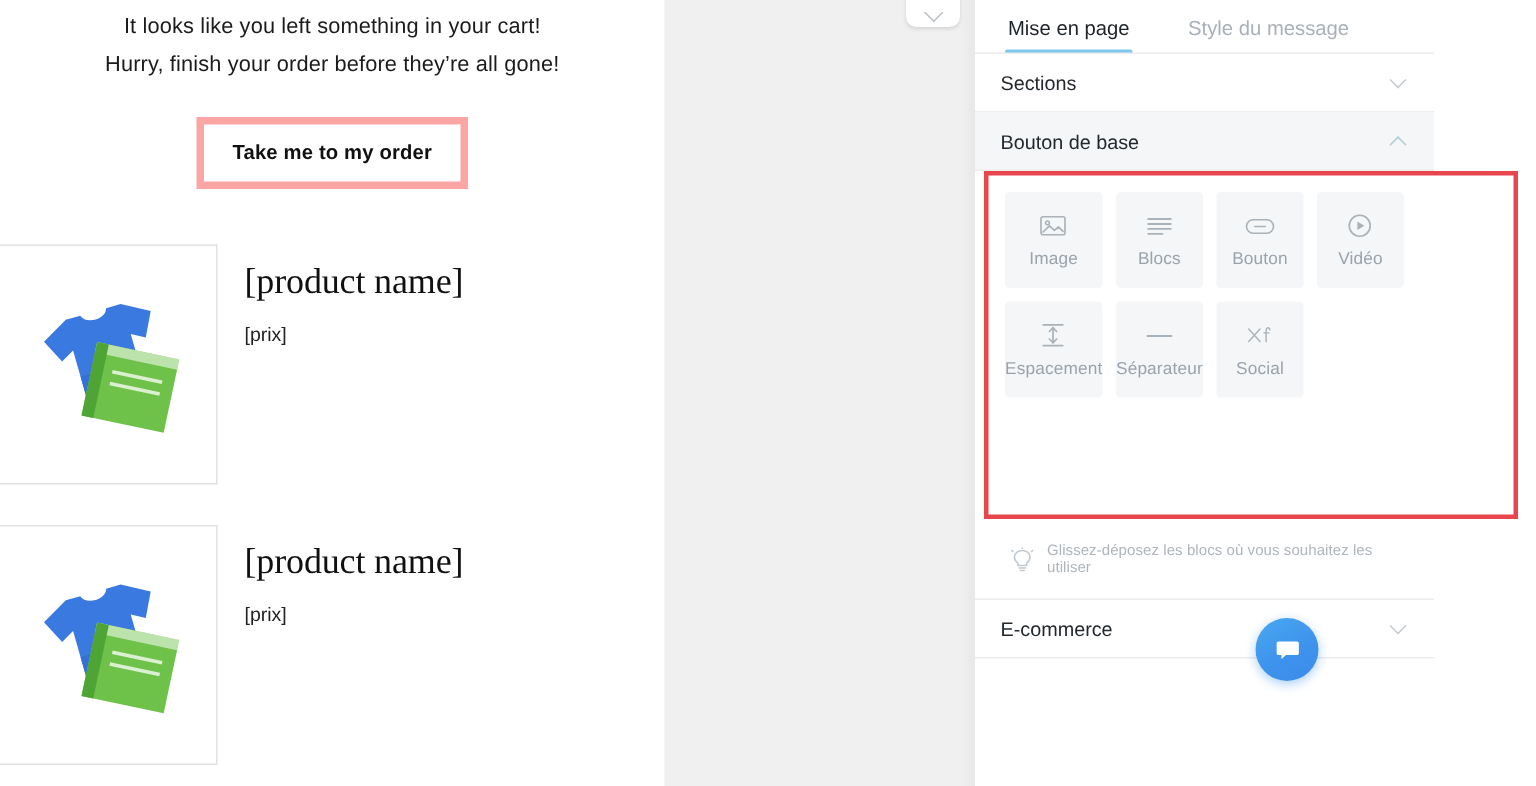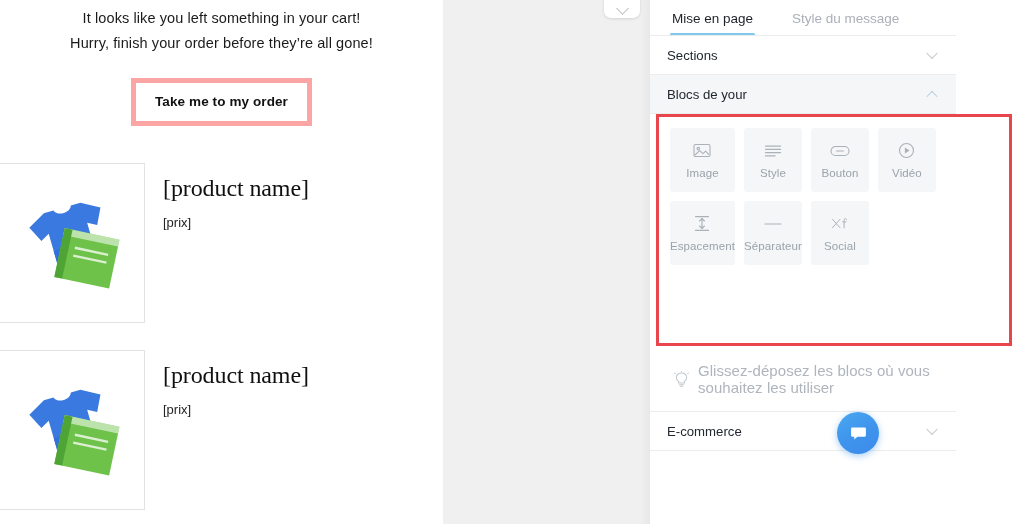--- a/index.html
+++ b/index.html
@@ -221,21 +221,21 @@
   .block-icon svg { display: block; }
   .tile-empty { background: transparent; }
 
   .hint-row {
     display: flex; align-items: center;
     gap: 9px;
     padding: 16px 20px 15px 24px;
     border-bottom: 1px solid #ececec;
   }
   .hint-text {
-    font-size: 15px;
+    font-size: 10px;
     color: #aeb5bc;
     letter-spacing: .05px;
   }
   .bulb { color: #c2c9cf; display:flex; }
 
   .fab {
     position: absolute;
     left: 187px; top: 412px;
     width: 42px; height: 42px;
     border-radius: 50%;
@@ -325,21 +325,21 @@
         <span>Style du message</span>
       </div>
     </div>
 
     <div class="accordion-row">
       <span class="accordion-title">Sections</span>
       <span class="acc-chev"></span>
     </div>
 
     <div class="accordion-row expanded">
-      <span class="accordion-title">Blocs de your</span>
+      <span class="accordion-title">Bouton de base</span>
       <span class="acc-chev up"></span>
     </div>
 
     <div class="blocks-area">
       <div class="red-box" style="border-color: rgb(232, 70, 76);"></div>
 
       <div class="blocks-grid">
 
         <div class="block-tile">
           <span class="block-icon">
@@ -354,21 +354,21 @@
 
         <div class="block-tile">
           <span class="block-icon">
             <svg width="18" height="14" viewBox="0 0 18 14" stroke="currentColor" stroke-width="1.25" stroke-linecap="round">
               <path d="M1.5 2 H16.5"></path>
                 <path d="M1.5 5.3 H16.5"></path>
               <path d="M1.5 8.6 H16.5"></path>
                 <path d="M1.5 11.9 H11"></path>
             </svg>
           </span>
-          <span class="block-label">Style</span>
+          <span class="block-label">Blocs</span>
         </div>
 
         <div class="block-tile">
           <span class="block-icon">
             <svg width="20" height="12" viewBox="0 0 20 12" fill="none" stroke="currentColor" stroke-width="1.1">
               <rect x="1" y="1.5" width="18" height="9" rx="4.5"></rect>
               <path d="M6.5 6 H13.5" stroke-linecap="round"></path>
             </svg>
           </span>
           <span class="block-label">Bouton</span>

